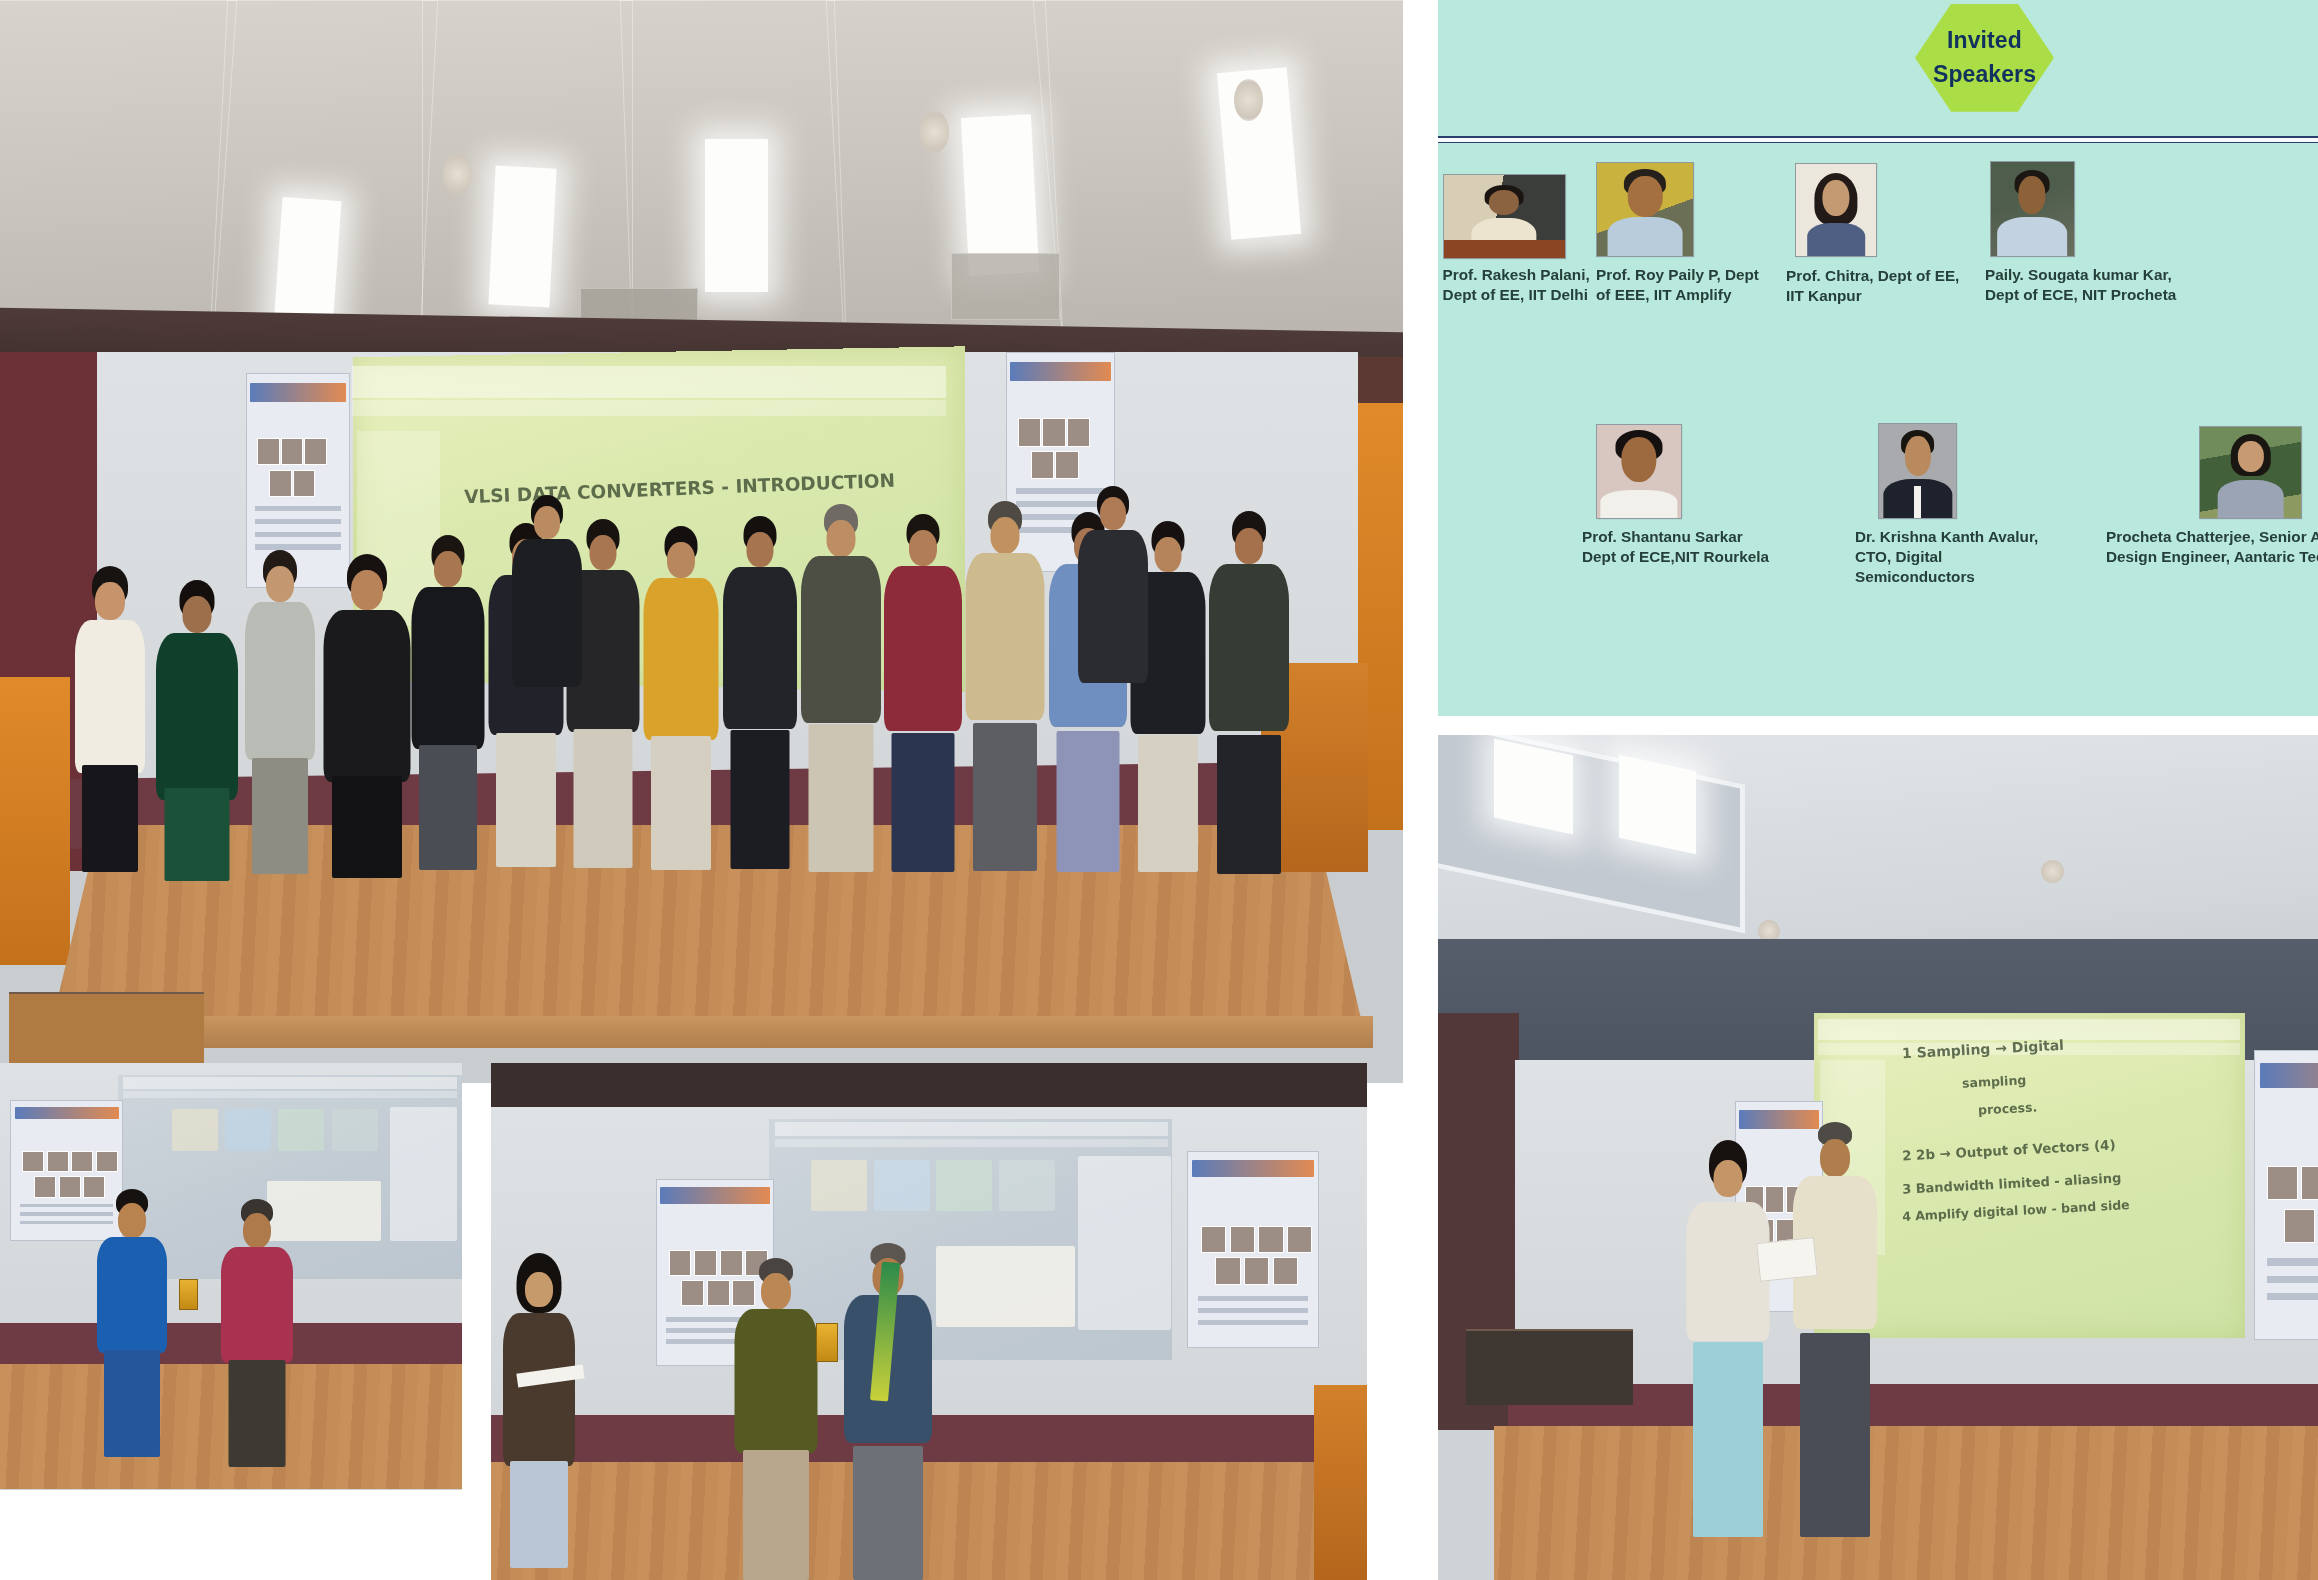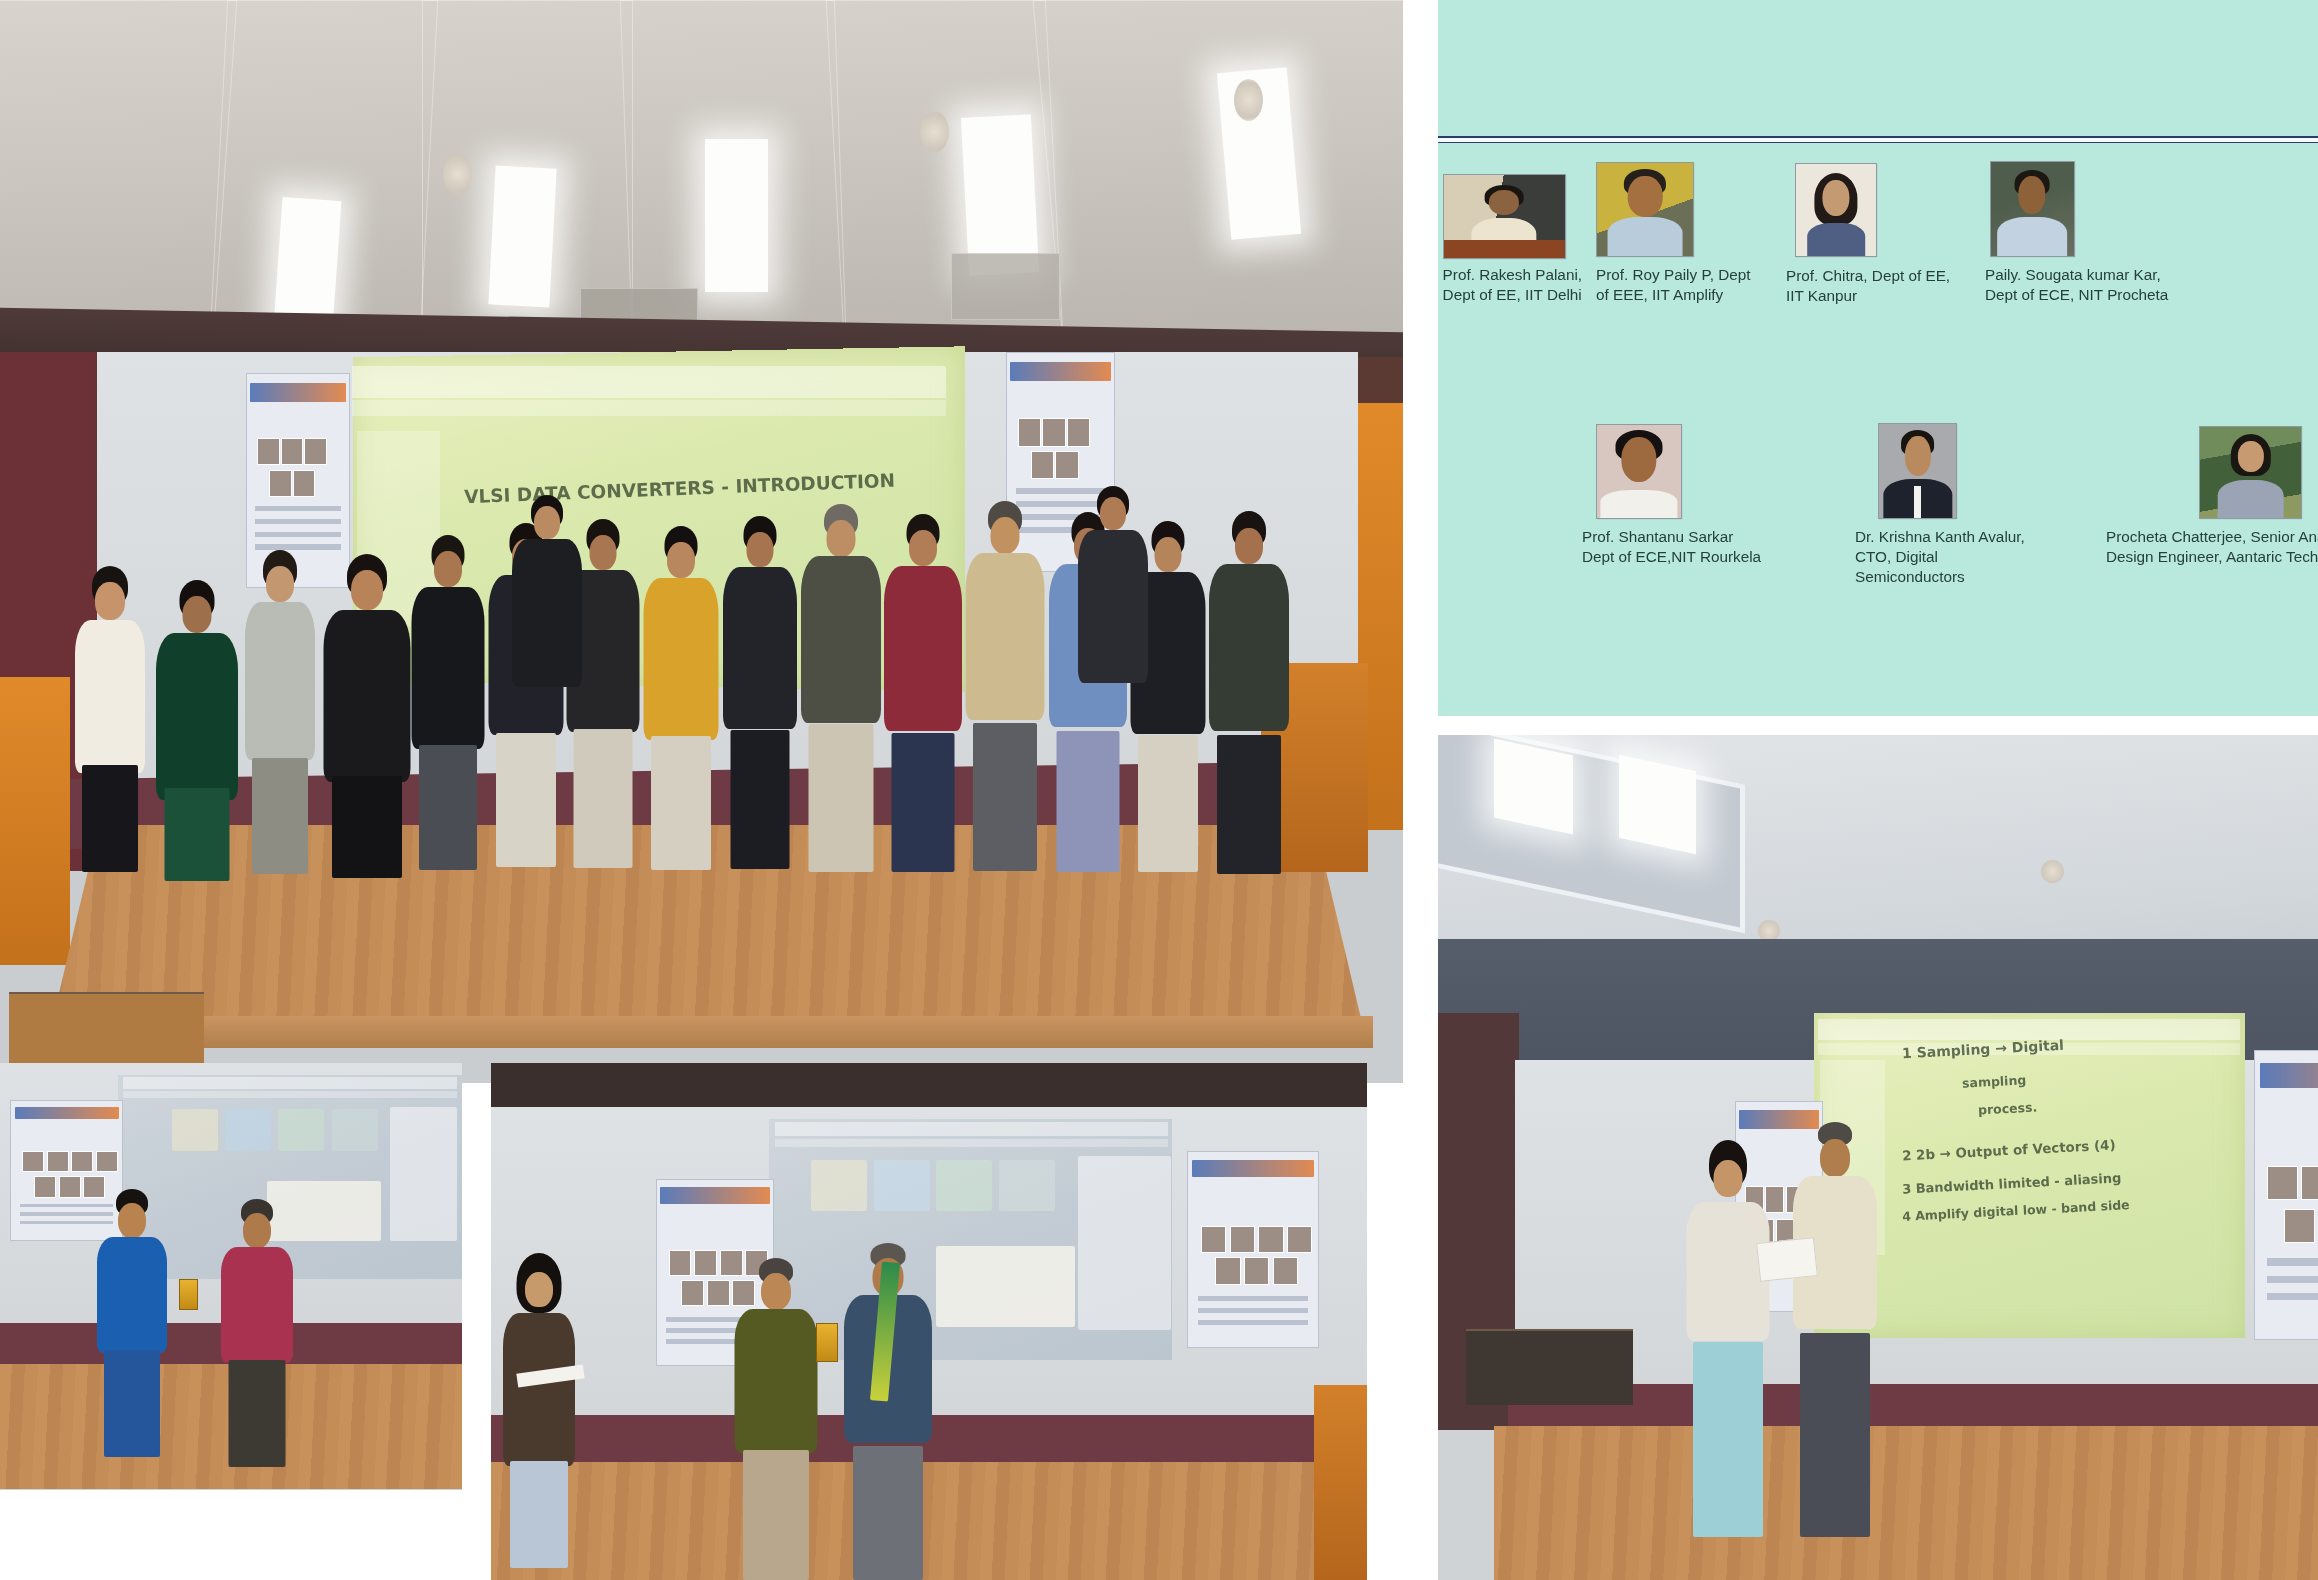--- a/index.html
+++ b/index.html
@@ -55,21 +55,21 @@
        filter:drop-shadow(2.8px 3.7px 2.3px rgba(0,0,0,.22));}
   .hex span{color:#11315f;font-weight:bold;font-size:23px;line-height:1.45;letter-spacing:0.1px;}
   .divider{position:absolute;left:0;width:100%;height:12px;
        background:linear-gradient(180deg,
          #b9e8dd 0 18%, #2b3f6b 18% 30%, #f7f9ff 30% 64%, #2b3f6b 64% 76%, #b9e8dd 76% 100%);}
 
   .sp{position:absolute;}
   .sp .frame{position:absolute;left:0;top:0;border:0.9px solid #8f9aa3;
        background:#c9cfd4;overflow:hidden;box-shadow:0.5px 0.9px 1.4px rgba(0,0,0,.18);}
   .sp .cap{position:absolute;left:0;color:#25403a;font-size:15.3px;line-height:1.30;
-       font-weight:normal;white-space:pre-line;}
+       font-weight:bold;white-space:pre-line;}
 
   
   .por{position:absolute;inset:0;}
   .por .bg{position:absolute;inset:0;}
   .por .hd{position:absolute;left:50%;transform:translateX(-50%);border-radius:47%;}
   .por .hr{position:absolute;left:50%;transform:translateX(-50%);border-radius:50% 50% 35% 35%;}
   .por .sh{position:absolute;left:50%;transform:translateX(-50%);border-radius:40% 40% 0 0;}
 </style>
 </head>
 <body>
@@ -240,20 +240,24 @@
   </div>
   <div class="pp" style="left:510px;top:501px;width:74px;height:195px;">
     <div class="hair" style="width:32px;height:34px;background:#141010;"></div>
     <div class="head" style="top:4.6px;width:26px;height:33px;background:#ba8a60;"></div>
     <div class="body" style="top:38px;width:70px;height:148px;background:#1d1e22;"></div>
   </div>
 </div>
 
 <div class="panel" id="speakers-panel" style="left:1438px;top:0;width:1090px;height:716px;">
 
+  <div class="hex" style="left:477px;top:3.7px;">
+    <span>Invited</span>
+    <span>Speakers</span>
+  </div>
 
   <div class="divider" style="top:134px;"></div>
 
   <div class="sp" style="left:4.6px;top:174px;width:260px;">
     <div class="frame" style="width:121px;height:83px;">
       <div class="por">
         <div class="bg" style="background:linear-gradient(100deg,#d8cdb5 0 44%,#3b3d3a 44% 100%);"></div>
         <div class="hr" style="top:12%;width:32%;height:26%;background:#1b1512;"></div>
         <div class="hd" style="top:18%;width:25%;height:30%;background:#8c6340;"></div>
         <div class="sh" style="bottom:0;width:54%;height:48%;background:#ece4cf;"></div>

